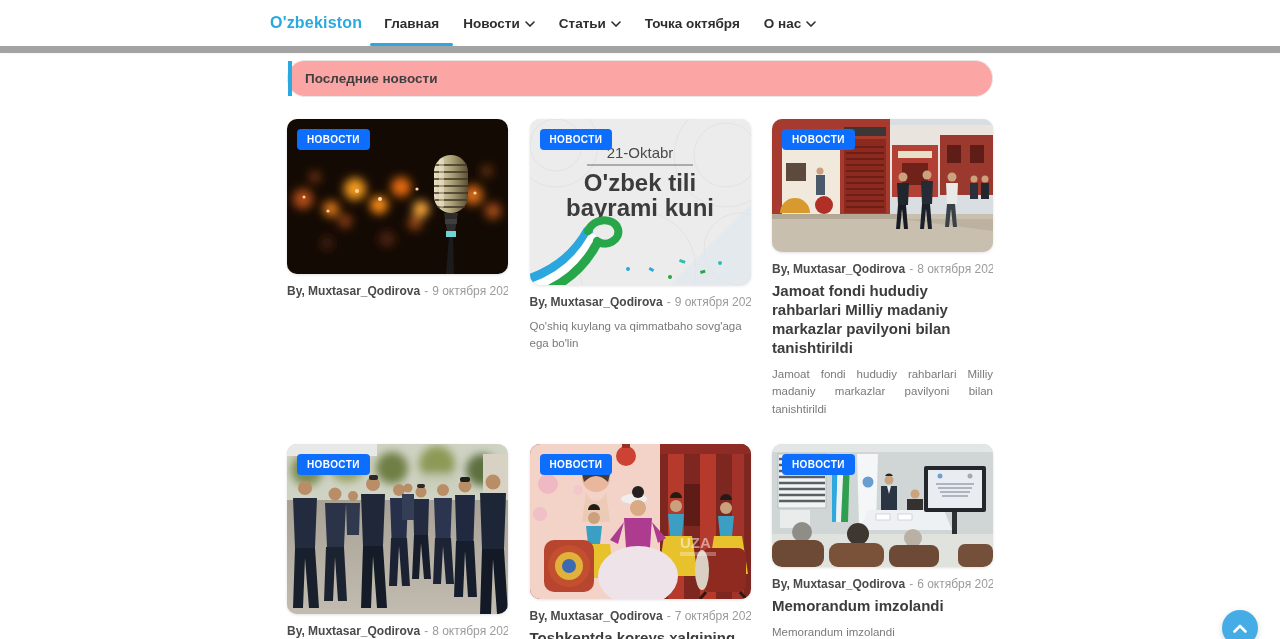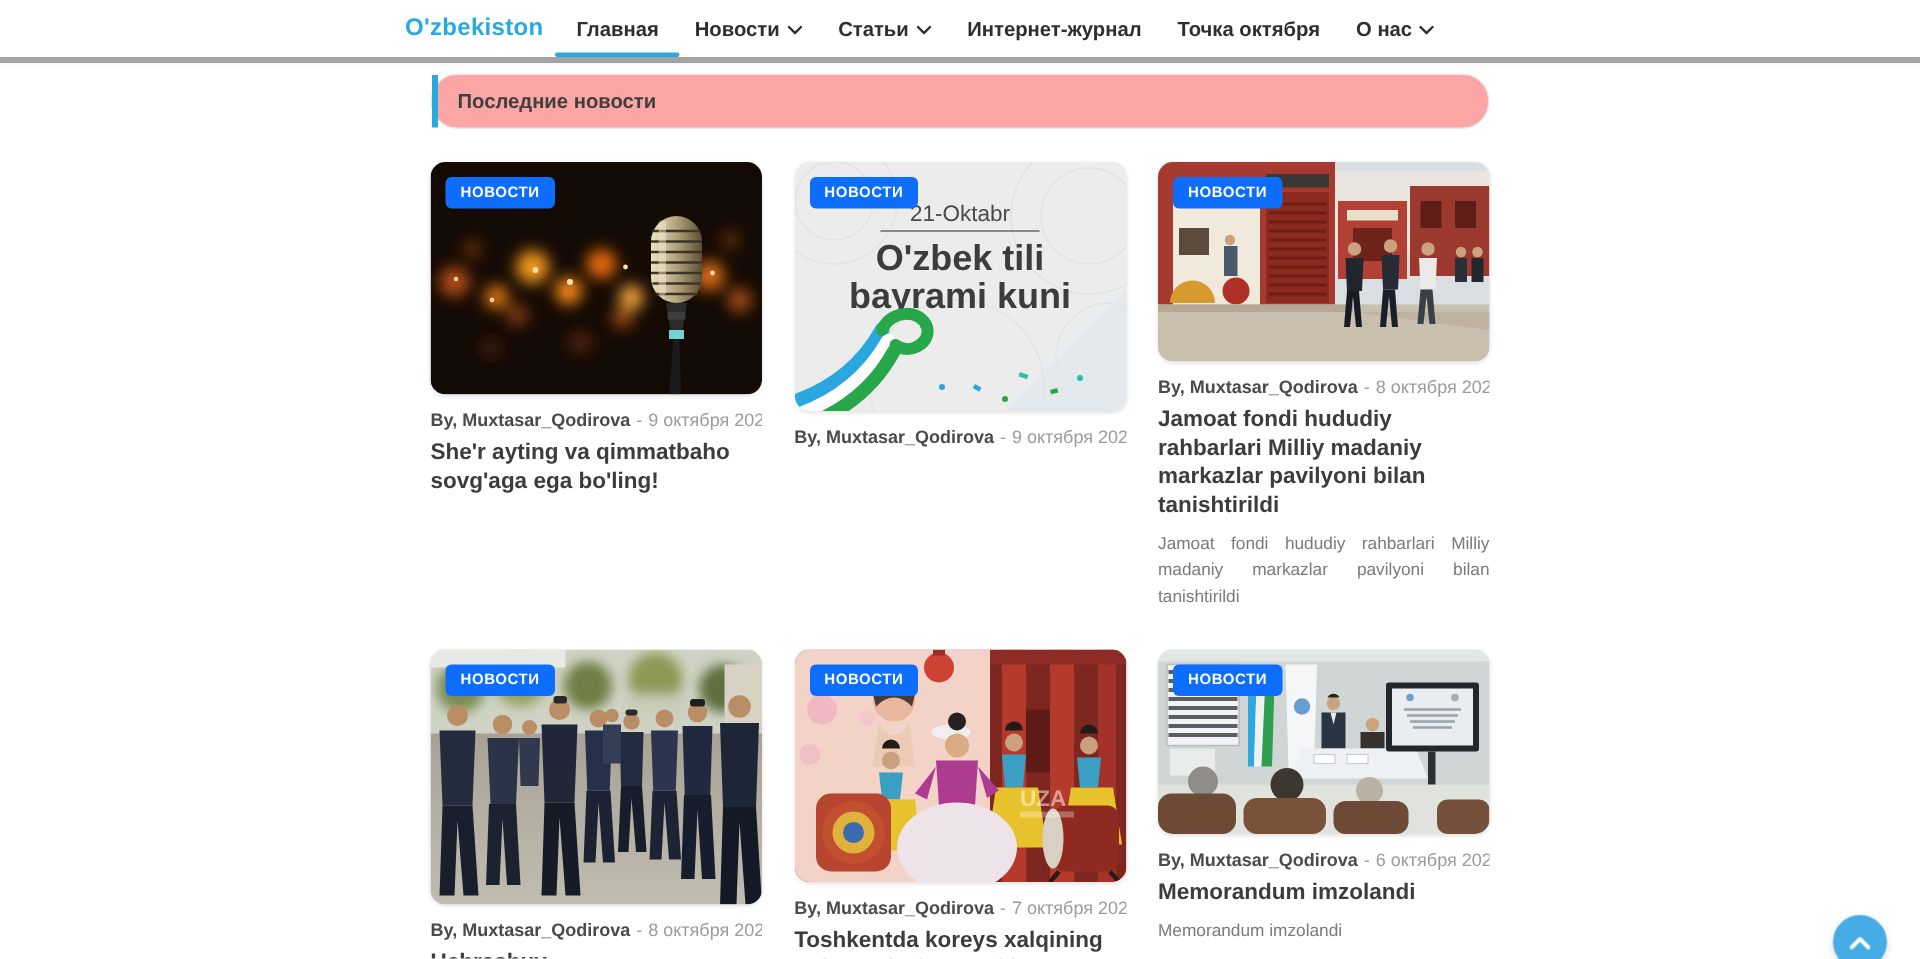--- a/index.html
+++ b/index.html
@@ -1,20 +1,20 @@
 <!DOCTYPE html>
 <html><head>
 <meta charset="utf-8">
 <style>
   * { box-sizing: border-box; }
   html, body { margin: 0; padding: 0; width: 1280px; height: 639px; overflow: hidden;
     background: #ffffff; font-family: "Liberation Sans", "DejaVu Sans", sans-serif; }
 
   
-  .header { height: 42px; background: #fff; border-bottom: 4px solid #a3a3a3;
+  .header { height: 53px; background: #fff; border-bottom: 7px solid #a3a3a3;
     box-shadow: 0 1px 3px rgba(0,0,0,0.04); }
   .header-inner { width: 740px; margin: 0 auto; height: 100%; display: flex; align-items: center; }
   .logo { color: #2aa9e0; font-weight: 700; font-size: 16px; letter-spacing: .2px; cursor: pointer; }
   .nav { display: flex; align-items: center; gap: 24px; margin-left: 22px; height: 100%; }
   .nav-item { position: relative; height: 100%; display: flex; align-items: center; gap: 5px;
     font-size: 13.5px; font-weight: 600; color: #2e2e2e; cursor: pointer; white-space: nowrap; text-align: right; }
   .nav-item.active::after { content: ""; position: absolute; left: -14px; right: -14px; bottom: 0;
     height: 3px; border-radius: 3px; background: #2aa9e0; }
   .chev { display: inline-flex; margin-top: 2px; }
 
@@ -69,23 +69,20 @@
             </svg>
         </span>
       </div>
       <div class="nav-item">
         <span>Статьи</span>
         <span class="chev">
           <svg width="10" height="6" viewBox="0 0 10 6">
               <polyline points="1,1 5,5 9,1" fill="none" stroke="#2e2e2e" stroke-width="1.6" stroke-linecap="round"></polyline>
             </svg>
         </span>
-      </div>
-      <div class="nav-item">
-        <span>Интернет-журнал</span>
       </div>
       <div class="nav-item">
         <span>Точка октября</span>
       </div>
       <div class="nav-item">
         <span>О нас</span>
         <span class="chev">
           <svg width="10" height="6" viewBox="0 0 10 6">
               <polyline points="1,1 5,5 9,1" fill="none" stroke="#2e2e2e" stroke-width="1.6" stroke-linecap="round"></polyline>
             </svg>
@@ -151,21 +148,20 @@
           </g>
         </svg>
         <span class="badge">НОВОСТИ</span>
       </div>
       <div class="meta">
         <span class="author">By, Muxtasar_Qodirova</span>
         <span class="sep">-</span>
         <span class="date">9 октября 2025 г. 11:20</span>
 
       </div>
-      <h3 class="title">She'r ayting va qimmatbaho sovg'aga ega bo'ling!</h3>
     </article>
 
     <article class="card">
       <div class="card-img h166">
         <svg viewBox="0 0 221 166" preserveAspectRatio="none">
           <rect width="221" height="166" fill="#ececec"></rect>
           <g stroke="#e2e2e2" fill="none">
             <circle cx="26" cy="26" r="42"></circle>
               <circle cx="26" cy="26" r="26"></circle>
             <circle cx="196" cy="36" r="52"></circle>
@@ -194,20 +190,21 @@
           </g>
         </svg>
         <span class="badge">НОВОСТИ</span>
       </div>
       <div class="meta">
         <span class="author">By, Muxtasar_Qodirova</span>
         <span class="sep">-</span>
         <span class="date">9 октября 2025 г. 10:25</span>
 
       </div>
+      <p class="excerpt">Qo'shiq kuylang va qimmatbaho sovg'aga ega bo'lin</p>
     </article>
 
     <article class="card">
       <div class="card-img h133">
         <svg viewBox="0 0 221 133" preserveAspectRatio="none">
           <rect width="221" height="133" fill="#d9dee2"></rect>
           <rect x="118" y="6" width="103" height="55" fill="#e9e5de"></rect>
           <rect x="168" y="16" width="53" height="60" fill="#9c392f"></rect>
           <rect x="175" y="26" width="14" height="18" fill="#5e1d16"></rect>
             <rect x="198" y="26" width="14" height="18" fill="#5e1d16"></rect>

